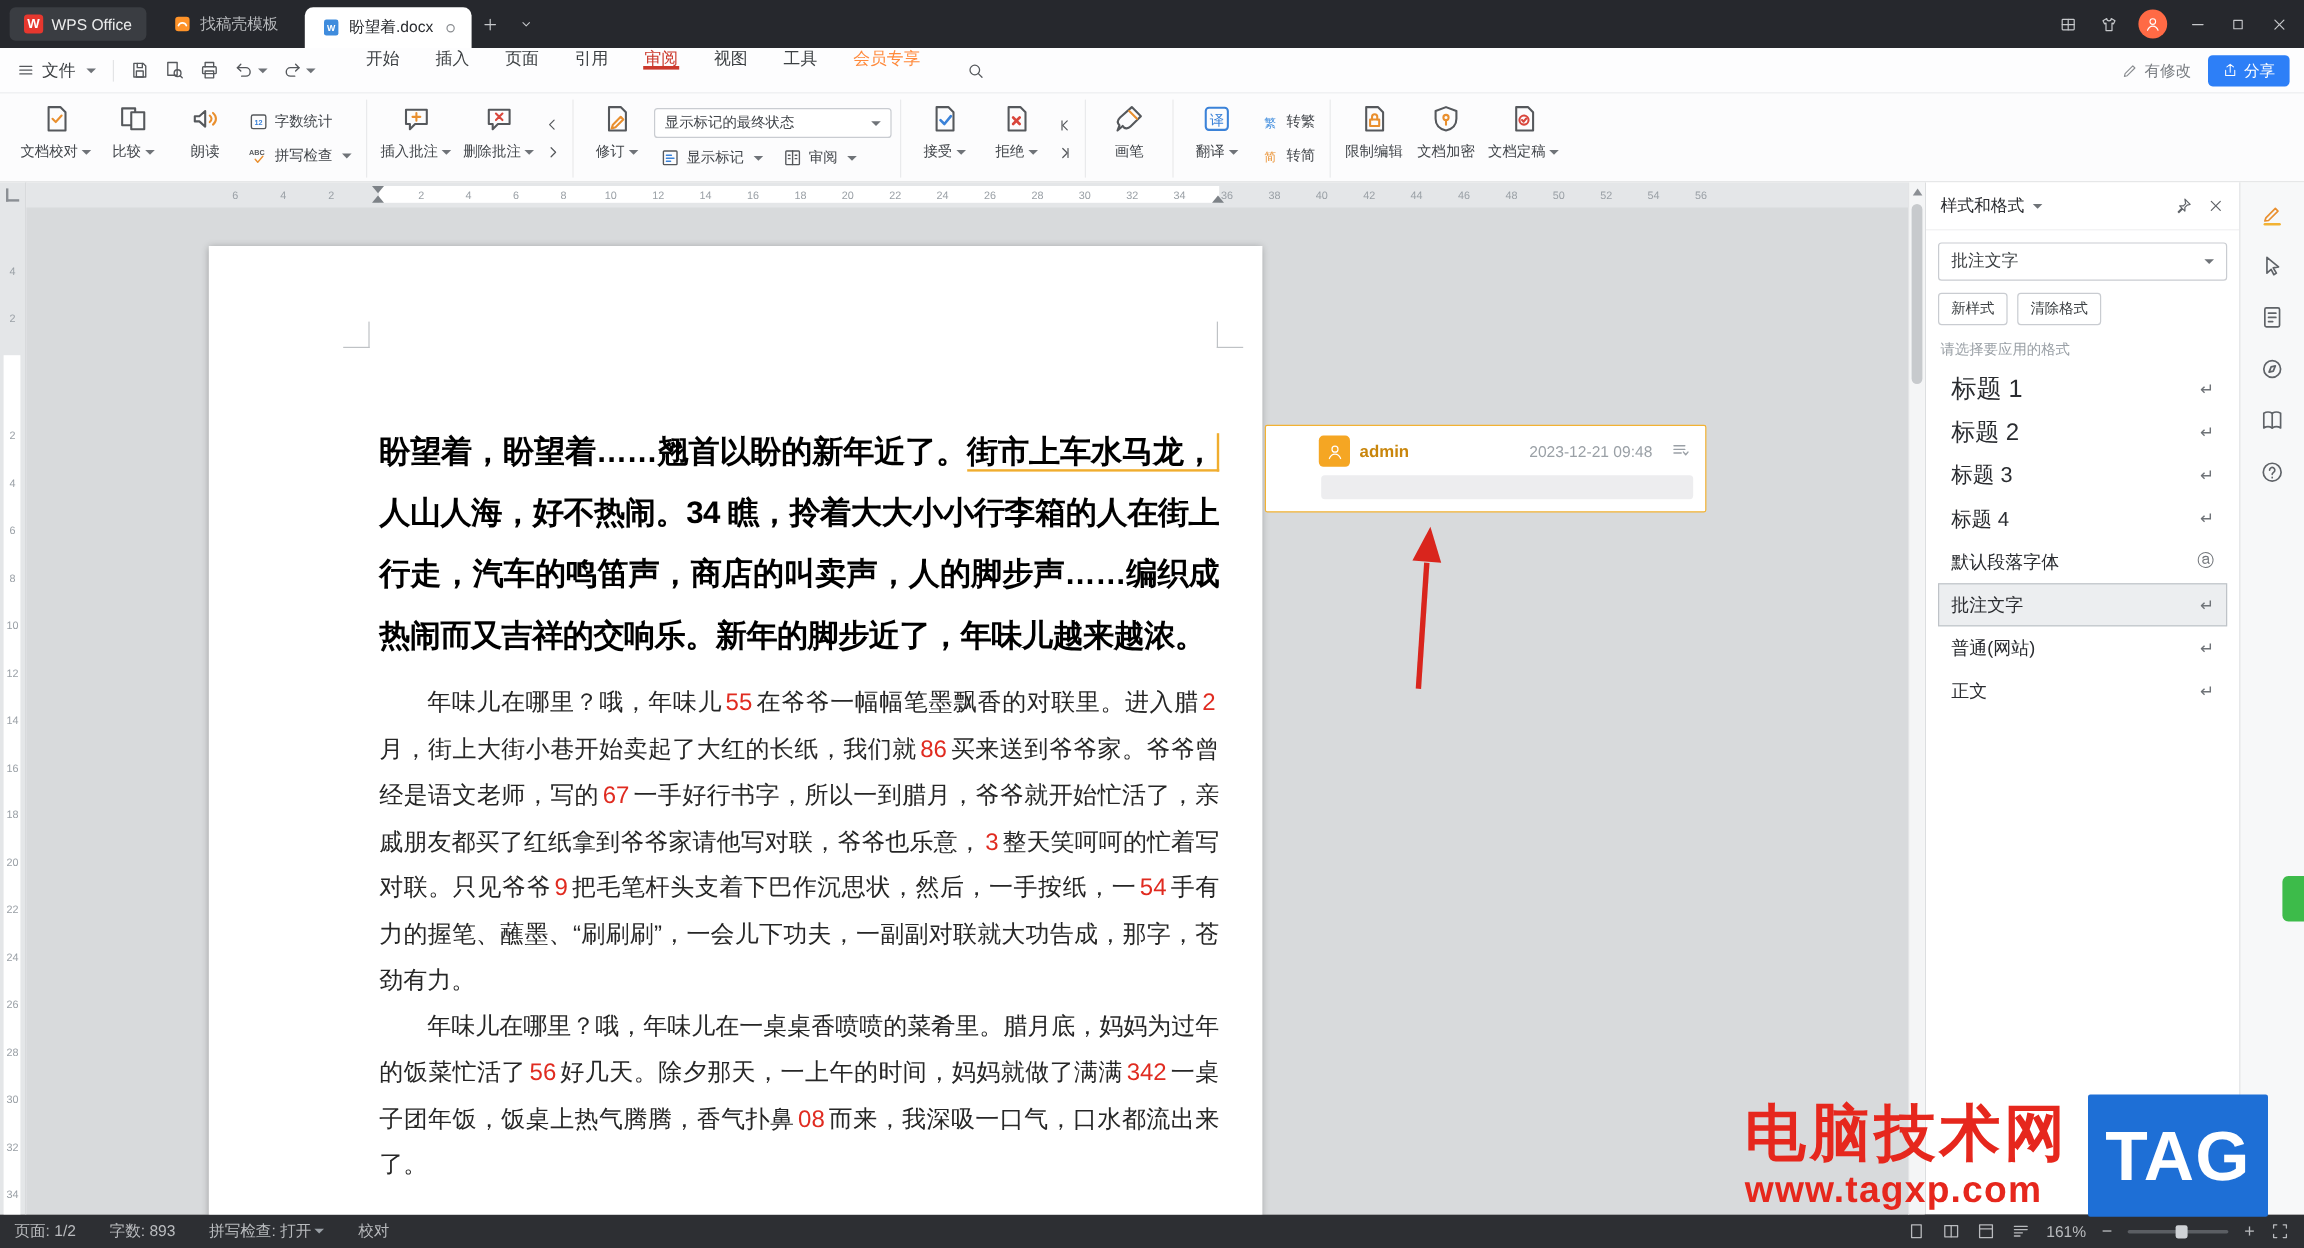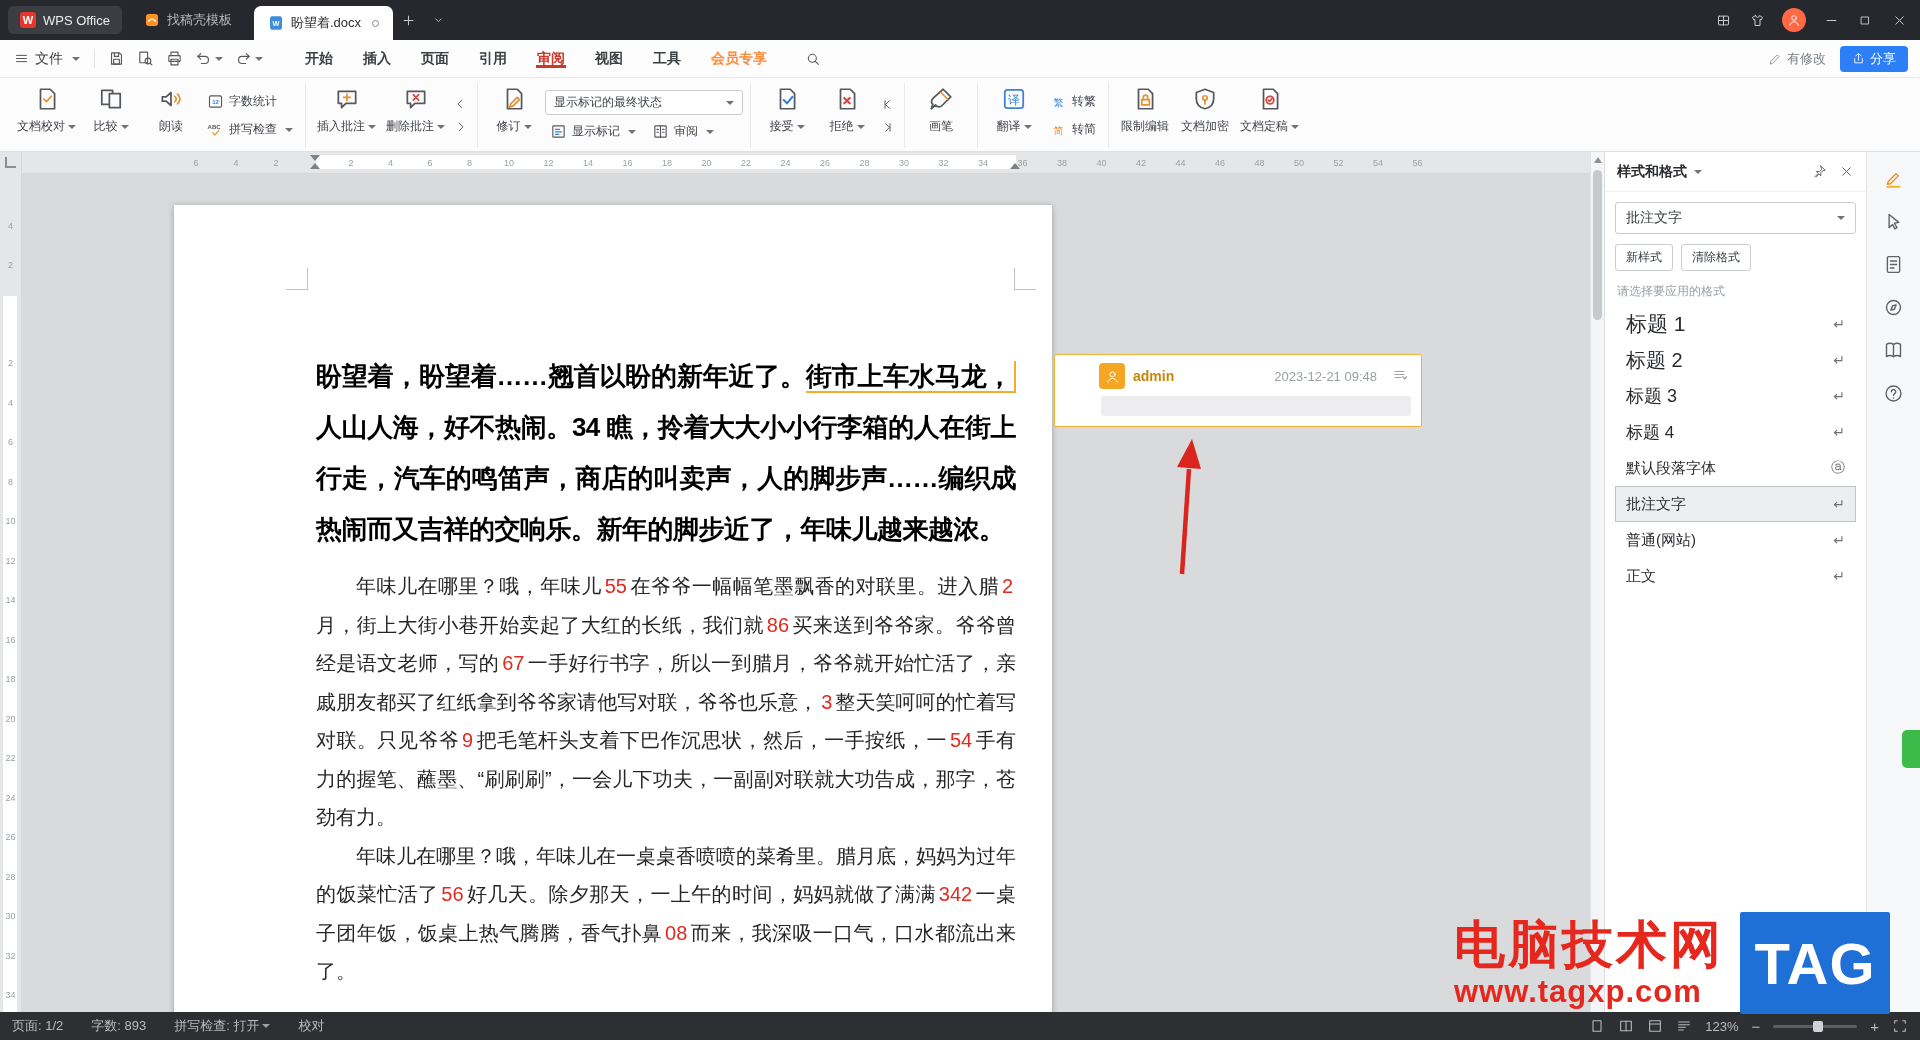--- a/index.html
+++ b/index.html
@@ -31,21 +31,21 @@
 
   
   .menubar { height:38px; background:#fdfdfe; border-bottom:1px solid #e8e9eb; display:flex; align-items:center;
     font-size:14px; color:#3c4043; flex:0 0 auto; }
   .file-btn { display:flex; align-items:center; gap:6px; padding:0 14px; }
   .file-btn .icon { width:15px; height:15px; }
   .vsep { width:1px; height:18px; background:#e3e4e6; }
   .qat { display:flex; align-items:center; gap:2px; padding:0 8px; }
   .qat .qbtn { display:flex; align-items:center; padding:4px 5px; }
   .qat .qbtn svg { width:17px; height:17px; }
-  .menu-tabs { display:flex; align-items:center; height:100%; margin-left:14px;font-weight:bold; }
+  .menu-tabs { display:flex; align-items:flex-start; height:100%; margin-left:14px; }
   .menu-tab { padding:0 15px; display:flex; align-items:center; position:relative; color:#3c4043; }
   .menu-tab.active { color:#cb392c; }
   .menu-tab.active::after { content:''; position:absolute; left:14px; right:14px; bottom:0; height:3px; background:#cb392c; }
   .menu-tab.vip { color:#ff8a3c; }
   .search-btn { width:30px; height:30px; display:flex; align-items:center; justify-content:center; margin-left:16px; }
   .search-btn svg { width:16px; height:16px; }
   .mb-right { margin-left:auto; display:flex; align-items:center; gap:14px; padding-right:12px; }
   .modified { display:flex; align-items:center; gap:5px; color:#7a7e83; font-size:13px; }
   .modified .icon { width:14px; height:14px; }
   .share-btn { display:flex; align-items:center; gap:5px; background:#2d7ff7; color:#fff; border:none;
@@ -114,21 +114,21 @@
   .red-arrow { position:absolute; left:1118px; top:255px; width:100px; height:150px; }
 
   .scrollcol { width:14px; background:#f4f5f6; border-left:1px solid #e3e4e6; position:relative; flex:0 0 auto; }
   .scrollcol .up { position:absolute; top:5px; left:3px; width:0; height:0;
     border-left:4px solid transparent; border-right:4px solid transparent; border-bottom:6px solid #8b8f94; }
   .scrollcol .thumb { position:absolute; left:2px; right:2px; top:18px; height:150px; background:#c7cacd; border-radius:6px; }
 
   
   .spanel { width:262px; background:#fff; border-left:1px solid #dcdee0; display:flex; flex-direction:column;
     font-size:13px; color:#3c4043; flex:0 0 auto; }
-  .spanel-header { height:40px; display:flex; align-items:center; padding:0 12px; gap:4px; border-bottom:1px solid #f0f1f2;font-weight:bold; }
+  .spanel-header { height:40px; display:flex; align-items:center; padding:0 12px; gap:4px; border-bottom:1px solid #f0f1f2; }
   .spanel-title { font-size:14px; color:#2a2c30; }
   .sp-right { margin-left:auto; display:flex; align-items:center; gap:12px; }
   .sp-right .icon { width:15px; height:15px; }
   .sp-combo { margin:10px 10px 0; height:32px; border:1px solid #c9ccd1; border-radius:3px; display:flex;
     align-items:center; justify-content:space-between; padding:0 10px; font-size:14px; }
   .sp-btns { display:flex; gap:8px; margin:10px 10px 0; }
   .sp-btns button { font-family:inherit; font-size:12px; color:#3c4043; background:#fff;
     border:1px solid #c9ccd1; border-radius:3px; padding:4px 10px; }
   .sp-hint { margin:12px 12px 6px; color:#9aa0a6; font-size:12px; }
   .sp-list { display:flex; flex-direction:column; padding:0 10px; }
@@ -860,21 +860,21 @@
           <svg viewBox="0 0 24 24" fill="none" stroke="#b9bbbe" stroke-width="1.6" stroke-linecap="round" stroke-linejoin="round">
             <rect x="4" y="4" width="16" height="16"></rect>
             <path d="M4 9h16"></path>
           </svg>
         </span>
       <span class="icon">
           <svg viewBox="0 0 24 24" fill="none" stroke="#b9bbbe" stroke-width="1.6" stroke-linecap="round" stroke-linejoin="round">
             <path d="M4 6h16M4 10h16M4 14h10M4 18h7"></path>
           </svg>
         </span>
-      <span>123%</span>
+      <span>161%</span>
       <span class="zoom-sign">−</span>
       <div class="zoom-slider">
         <div class="zoom-thumb"></div>
       </div>
       <span class="zoom-sign">+</span>
       <span class="icon">
           <svg viewBox="0 0 24 24" fill="none" stroke="#b9bbbe" stroke-width="1.6" stroke-linecap="round" stroke-linejoin="round">
             <path d="M8 4H4v4M16 4h4v4M8 20H4v-4M16 20h4v-4"></path>
           </svg>
         </span>

